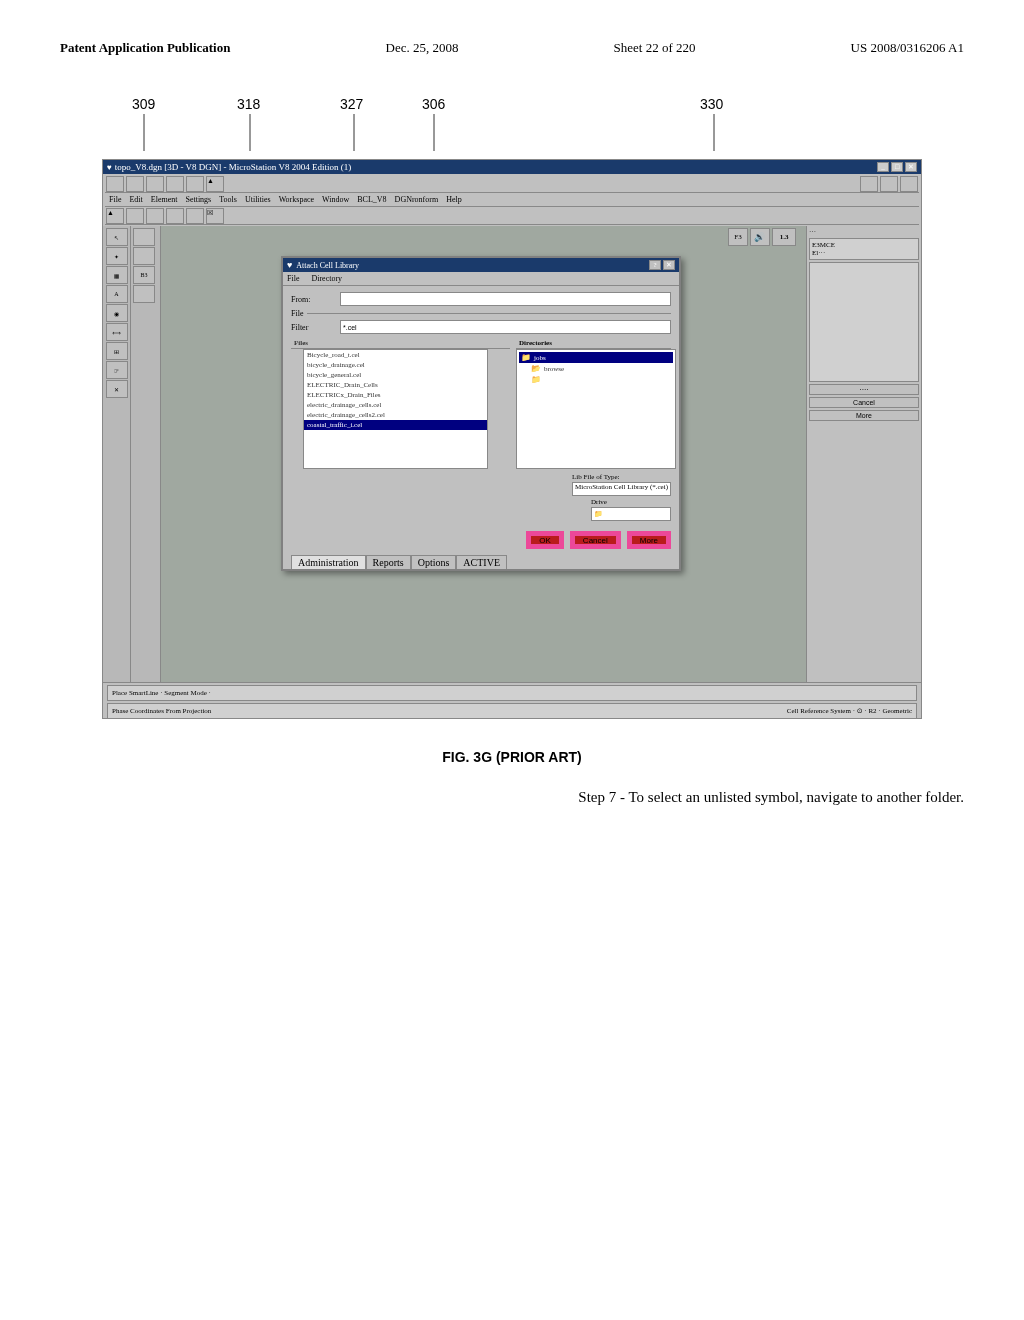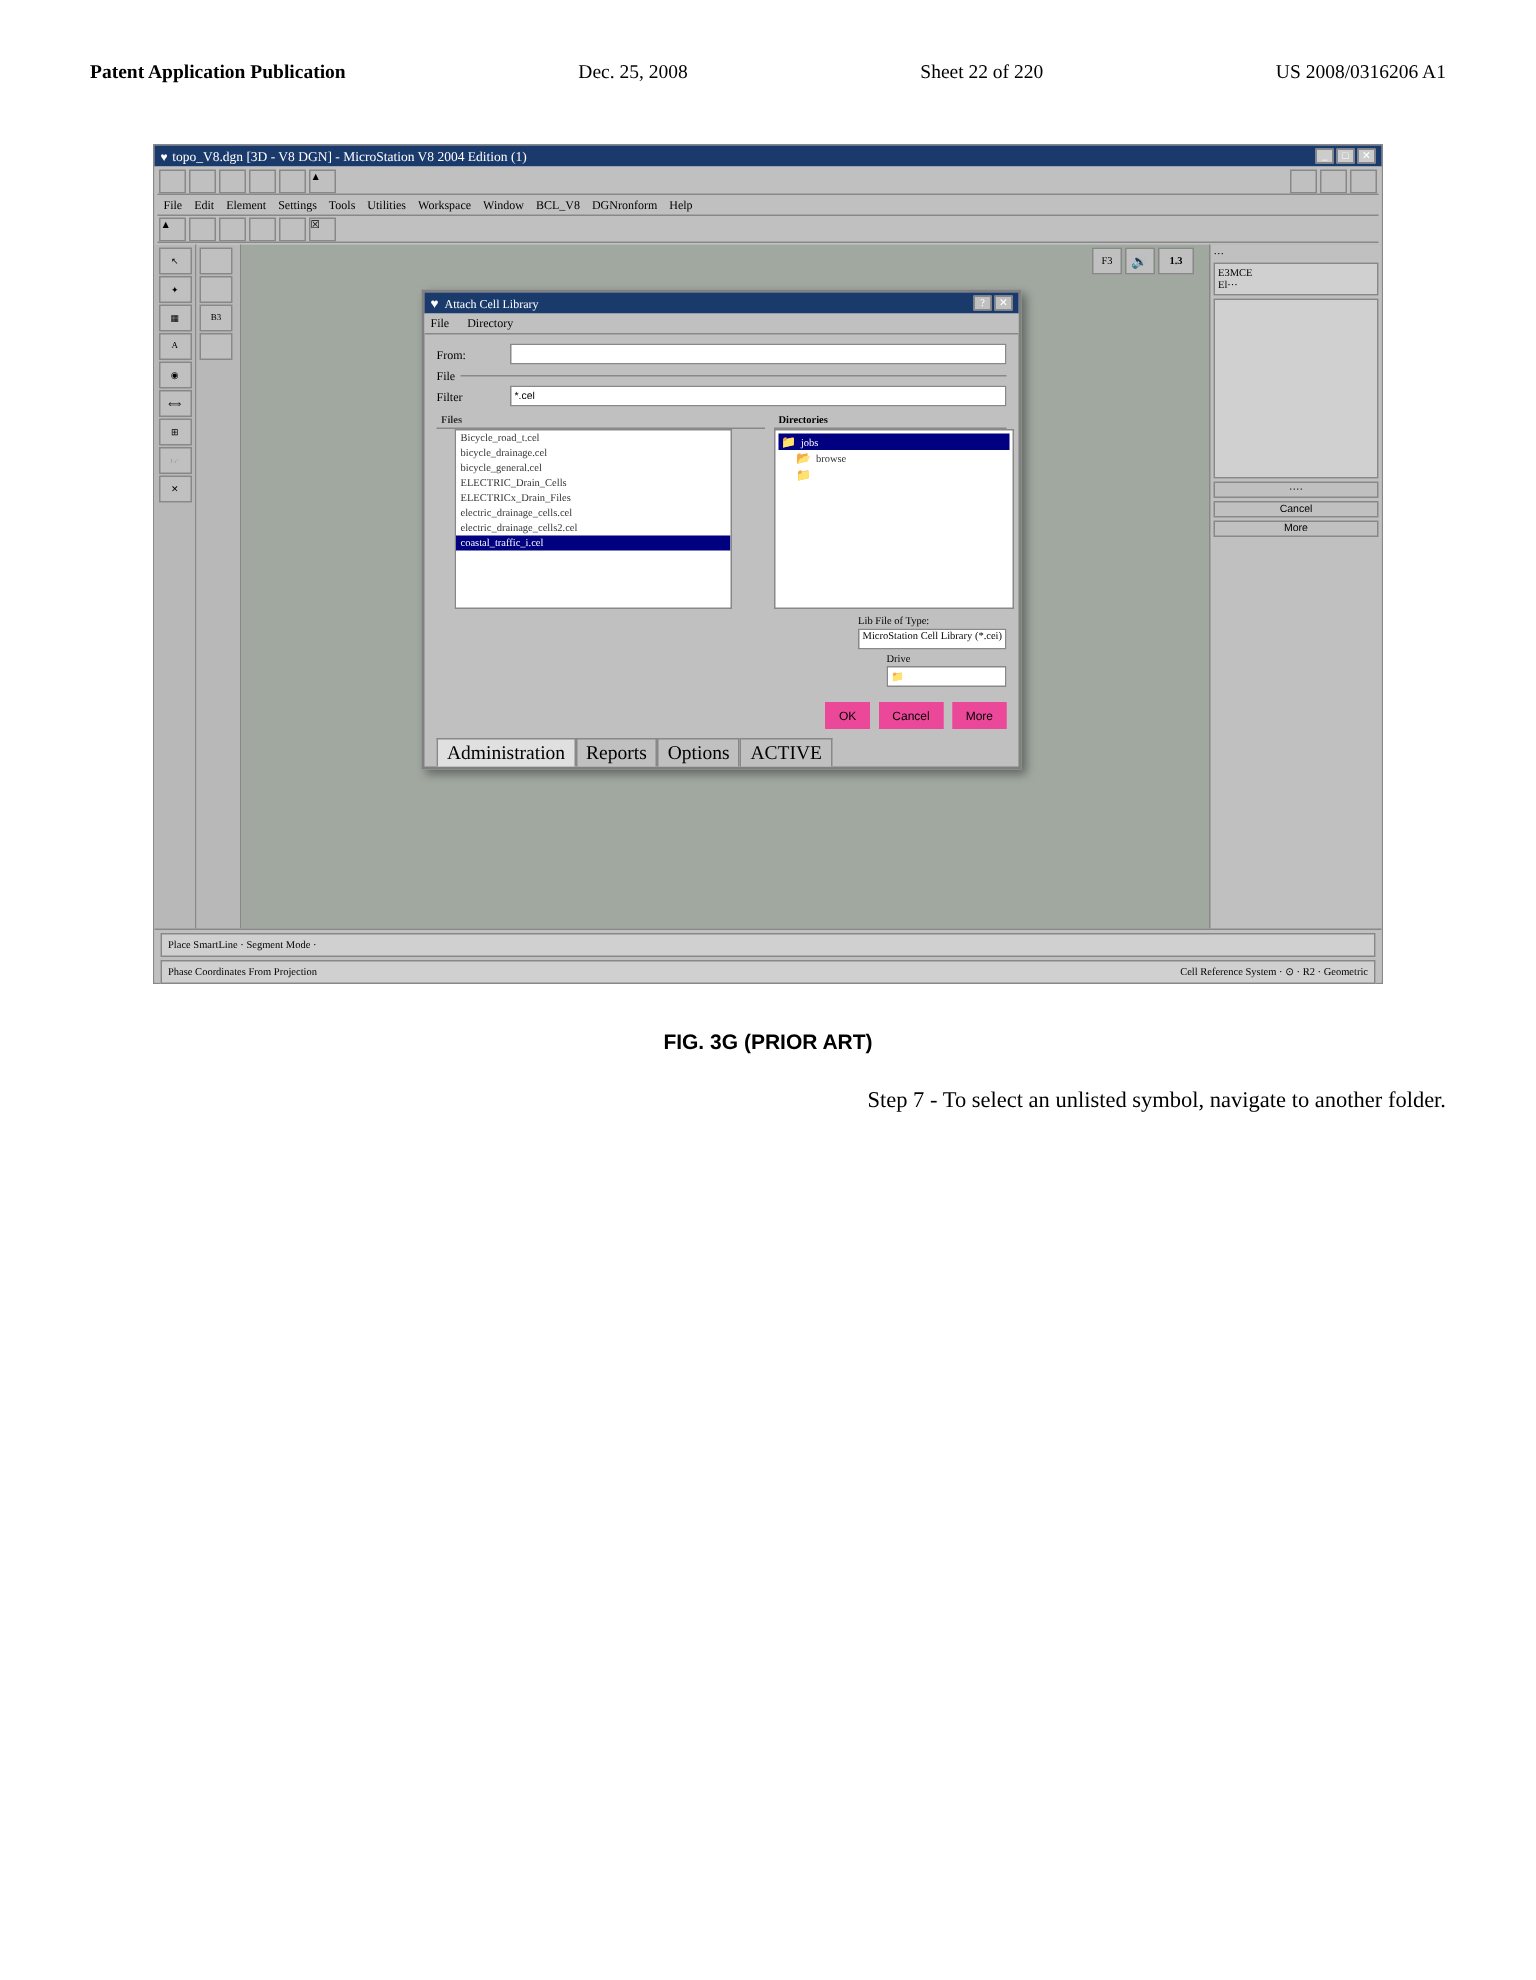--- a/index.html
+++ b/index.html
@@ -266,22 +266,22 @@
     }
 
     .folder-icon {
       margin-right: 3px;
       font-size: 8px;
     }
 
     .dialog-btn {
       height: 18px;
       padding: 0 8px;
-      background: #ec4899;
-      border: 1px solid #ec4899;
+      background: #b91c1c;
+      border: 5px solid #ec4899;
       font-size: 8px;
       cursor: pointer;
       white-space: nowrap;
     }
 
     .dialog-bottom-buttons {
       display: flex;
       gap: 6px;
       justify-content: flex-end;
       padding: 4px 8px;
@@ -339,21 +339,21 @@
       display: flex;
       gap: 0;
       padding: 2px 8px 0;
     }
 
     .tab-btn {
       padding: 1px 6px;
       background: #c0c0c0;
       border: 1px solid #888;
       border-bottom: none;
-      font-size: 13px;
+      font-size: 10px;
     }
 
     .tab-btn.active {
       background: #e0e0e0;
     }
 
   </style>
 </head>
 <body>
 
@@ -361,20 +361,40 @@
 
   <div class="header">
     <span class="header-left">Patent Application Publication</span>
     <span class="header-center">Dec. 25, 2008</span>
     <span>Sheet 22 of 220</span>
     <span class="header-right">US 2008/0316206 A1</span>
   </div>
 
   <div class="diagram-area">
 
+    <div style="position:relative; width:820px; margin:0 auto 8px auto; height:55px;">
+      <span class="label-item" style="left:30px; top:0;">309</span>
+      <span class="label-item" style="left:135px; top:0;">318</span>
+      <span class="label-item" style="left:238px; top:0;">327</span>
+      <span class="label-item" style="left:320px; top:0;">306</span>
+      <span class="label-item" style="left:598px; top:0;">330</span>
+
+      <svg style="position:absolute;top:0;left:0;width:100%;height:55px;pointer-events:none;">
+
+        <line x1="42" y1="18" x2="42" y2="55" stroke="#333" stroke-width="1"></line>
+
+        <line x1="148" y1="18" x2="148" y2="55" stroke="#333" stroke-width="1"></line>
+
+        <line x1="252" y1="18" x2="252" y2="55" stroke="#333" stroke-width="1"></line>
+
+        <line x1="332" y1="18" x2="332" y2="55" stroke="#333" stroke-width="1"></line>
+
+        <line x1="612" y1="18" x2="612" y2="55" stroke="#333" stroke-width="1"></line>
+      </svg>
+    </div>
 
     <div class="screenshot-box">
 
       <div class="app-titlebar">
         <div style="display:flex;align-items:center;gap:3px;">
           <span style="font-size:8px;">♥</span>
           <span>topo_V8.dgn [3D - V8 DGN] - MicroStation V8 2004 Edition (1)</span>
         </div>
         <div class="titlebar-buttons">
           <div class="titlebar-btn">_</div>

